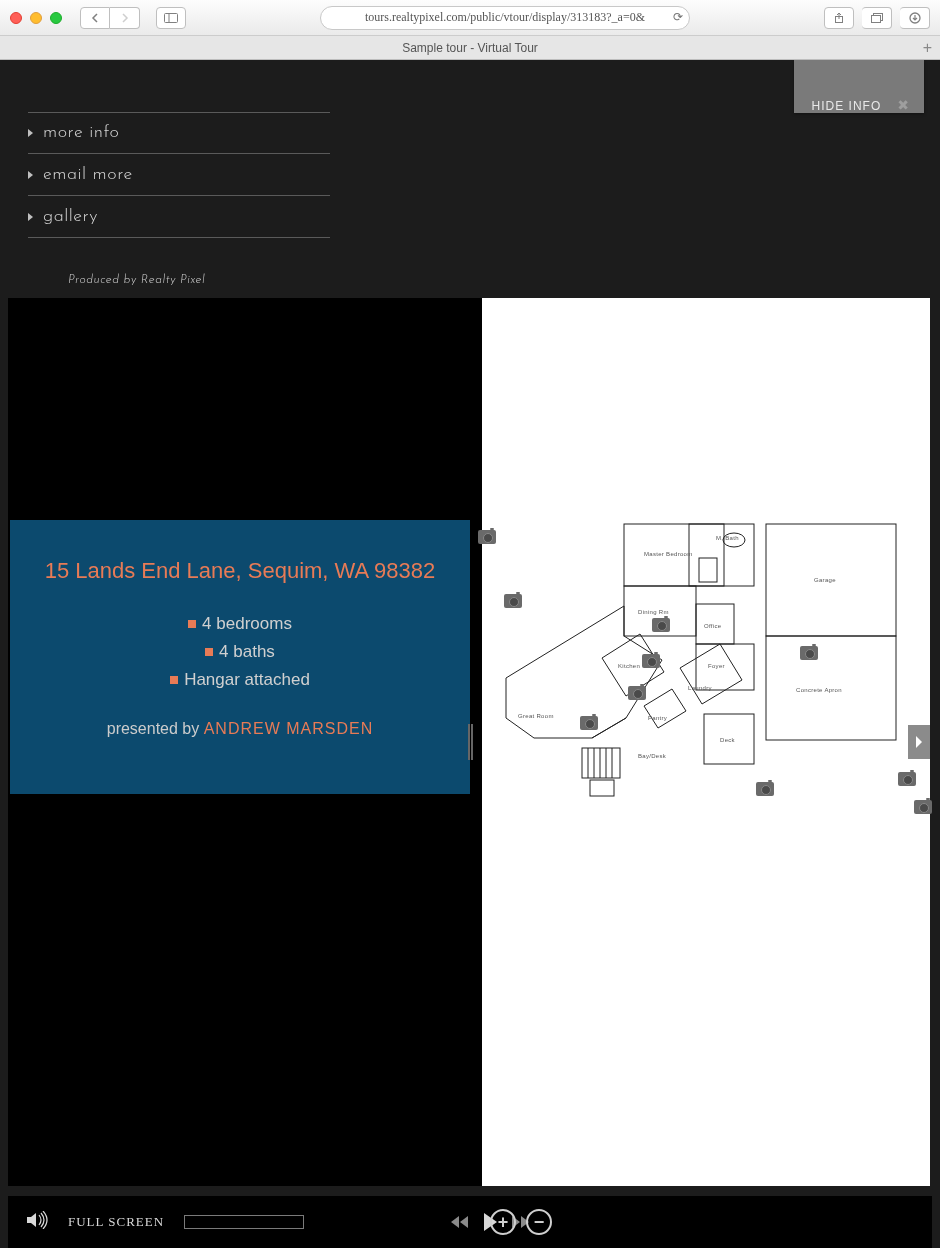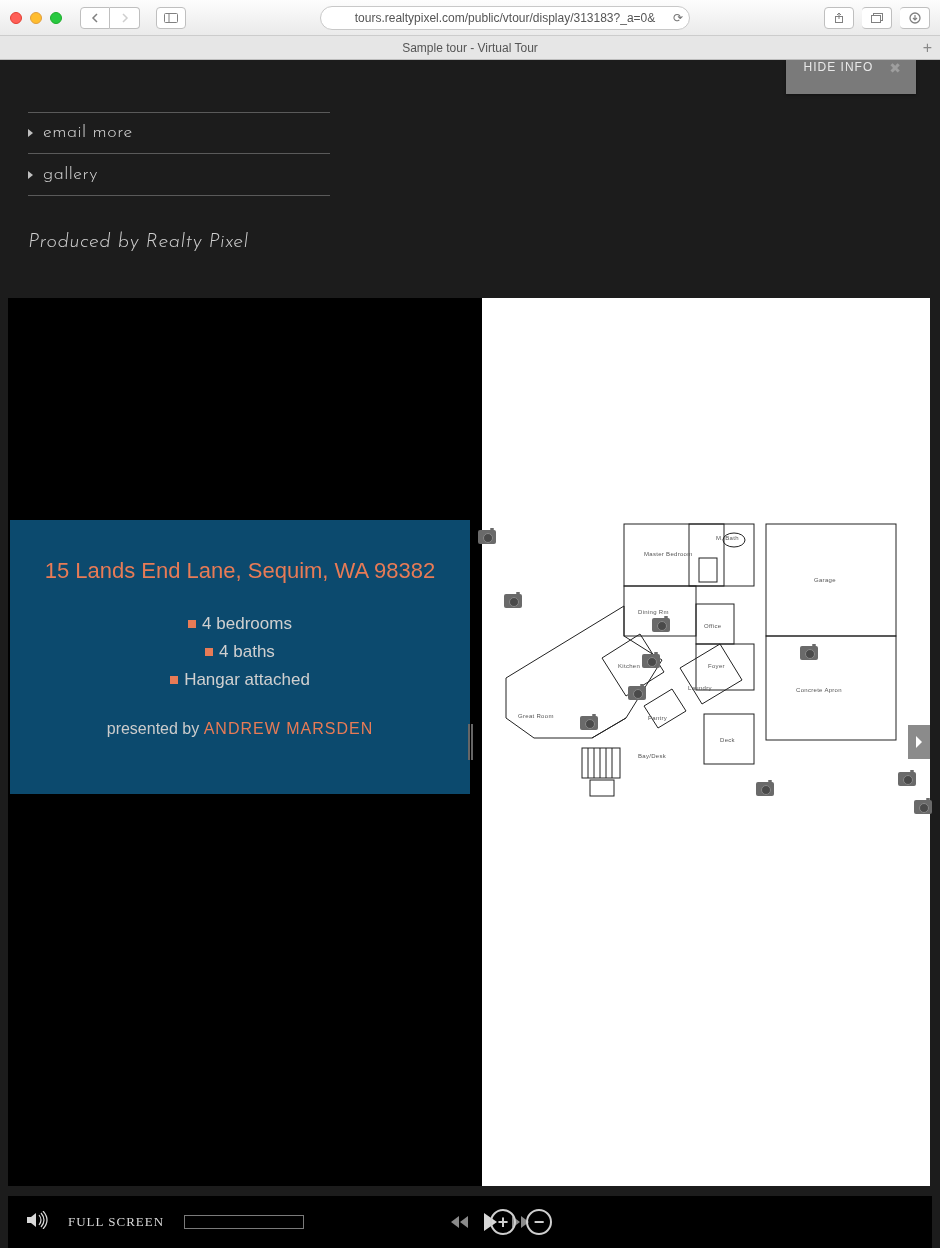--- a/index.html
+++ b/index.html
@@ -14,37 +14,37 @@
   .dot.yellow { background: #ffbd2e; border: 1px solid #e09e3e; }
   .dot.green { background: #28c940; border: 1px solid #1dad2b; }
   .titlebar .btnset { display:flex; gap:0; margin-left: 10px;}
   .tb-btn { height: 22px; min-width: 30px; padding: 0 6px; border: 1px solid #bfbfbf; background: #fff; display:flex; align-items:center; justify-content:center; color:#808080; font-size:12px; }
   .tb-btn + .tb-btn { border-left: none; }
   .tb-btn.disabled { color: #c8c8c8; }
   .btnset .tb-btn:first-child { border-radius: 4px 0 0 4px; }
   .btnset .tb-btn:last-child { border-radius: 0 4px 4px 0; }
   .lone { border-radius: 4px; }
   .urlbar-wrap { flex: 1; display: flex; align-items: center; margin: 0 10px; }
-  .urlbar { width: 370px; margin: 0 auto; height: 24px; background: #fff; border: 1px solid #c8c8c8; border-radius: 12px; display:flex; align-items:center; justify-content:center; color:#555; font-size: 12px; position:relative;}
+  .urlbar { width: 370px; margin: 0 auto; height: 24px; background: #fff; border: 1px solid #c8c8c8; border-radius: 12px; display:flex; align-items:center; justify-content:center; color:#555; font-size: 12px; position:relative;font-family:Liberation Serif, serif;}
   .urlbar .reload { position:absolute; right:6px; color:#777; }
   .right-btns { display: flex; gap: 8px; }
   .tabbar { height: 24px; background: #e6e6e6; display:flex; align-items:center; justify-content:center; color:#555; font-size:12px; border-bottom: 1px solid #bdbdbd; position:relative;}
   .tab-plus { position:absolute; right:8px; color:#888; font-size:16px; }
 
   
   .content { width: 940px; height: calc(1248px - 60px); background: #1c1c1c; color: #ddd; position: relative; overflow: hidden; }
 
-  .hide-info { position: absolute; top: 0; right: 24px; background: #7a7a7a; height: 34px; padding: 0 14px 0 18px; display: flex; align-items: flex-start; gap: 16px; color: #e8e8e8; font-size: 12px; letter-spacing: 1px; box-shadow: 0 1px 3px rgba(0,0,0,.4);}
+  .hide-info { position: absolute; top: 0; right: 16px; background: #7a7a7a; height: 53px; padding: 0 14px 0 18px; display: flex; align-items: flex-end; gap: 16px; color: #e8e8e8; font-size: 12px; letter-spacing: 1px; box-shadow: 0 1px 3px rgba(0,0,0,.4);}
   .hide-info .x { color:#9e9e9e; font-size: 14px; }
 
   .side-menu { position: absolute; top: 52px; left: 28px; width: 302px; }
   .menu-item { border-top: 1px solid #5a5a5a; border-bottom: 1px solid #5a5a5a; height: 42px; display:flex; align-items:center; gap:10px; color:#d8d8d8; font-family: "Josefin Sans","Century Gothic","Helvetica Neue",sans-serif; font-weight: 300; font-size: 18px; letter-spacing: .5px;}
   .menu-item + .menu-item { border-top: none; }
   .caret { width:0; height:0; border-top:4px solid transparent; border-bottom:4px solid transparent; border-left:5px solid #bfbfbf; }
-  .credit { margin-top: 36px; font-style: italic; font-family: "Josefin Sans","Helvetica Neue",sans-serif; font-weight:300; color:#cfcfcf; font-size: 20px; letter-spacing:.5px;}
+  .credit { margin-top: 36px; font-style: italic; font-family: "Josefin Sans","Helvetica Neue",sans-serif; font-weight:300; color:#cfcfcf; font-size: 12px; letter-spacing:.5px;margin-left:40px;}
 
   .viewer { position: absolute; top: 238px; left: 8px; right: 10px; bottom: 62px; background: #000; }
   .white-pane { position: absolute; top: 0; right: 0; bottom: 0; width: 448px; background: #fff; }
 
   .info-card { position:absolute; left: 2px; top: 222px; width: 460px; background: #0c4a6e; padding: 38px 24px 56px; text-align: center; }
   .info-card .addr { color: #e87b56; font-family: "Century Gothic","Helvetica Neue",sans-serif; font-size: 22px; font-weight: 300; margin-bottom: 30px;}
   .feat { display:flex; align-items:center; justify-content:center; gap:6px; color:#d0d0d0; font-family:"Century Gothic","Helvetica Neue",sans-serif; font-weight:300; font-size:17px; margin: 8px 0;}
   .sq { width:8px; height:8px; background:#e87b56; }
   .presented { margin-top: 30px; color:#ccc; font-family:"Century Gothic","Helvetica Neue",sans-serif; font-weight:300; font-size:16px;}
   .presented .name { color:#e87b56; letter-spacing: 1px;}
@@ -135,20 +135,24 @@
 </div>
 
 <div class="content">
 
   <div class="hide-info">
     <span>HIDE INFO</span>
     <span class="x">✖</span>
   </div>
 
   <div class="side-menu">
+    <div class="menu-item">
+      <span class="caret"></span>
+      <span>more info</span>
+    </div>
     <div class="menu-item">
       <span class="caret"></span>
       <span>email more</span>
     </div>
     <div class="menu-item">
       <span class="caret"></span>
       <span>gallery</span>
     </div>
     <div class="credit">Produced by Realty Pixel</div>
   </div>

